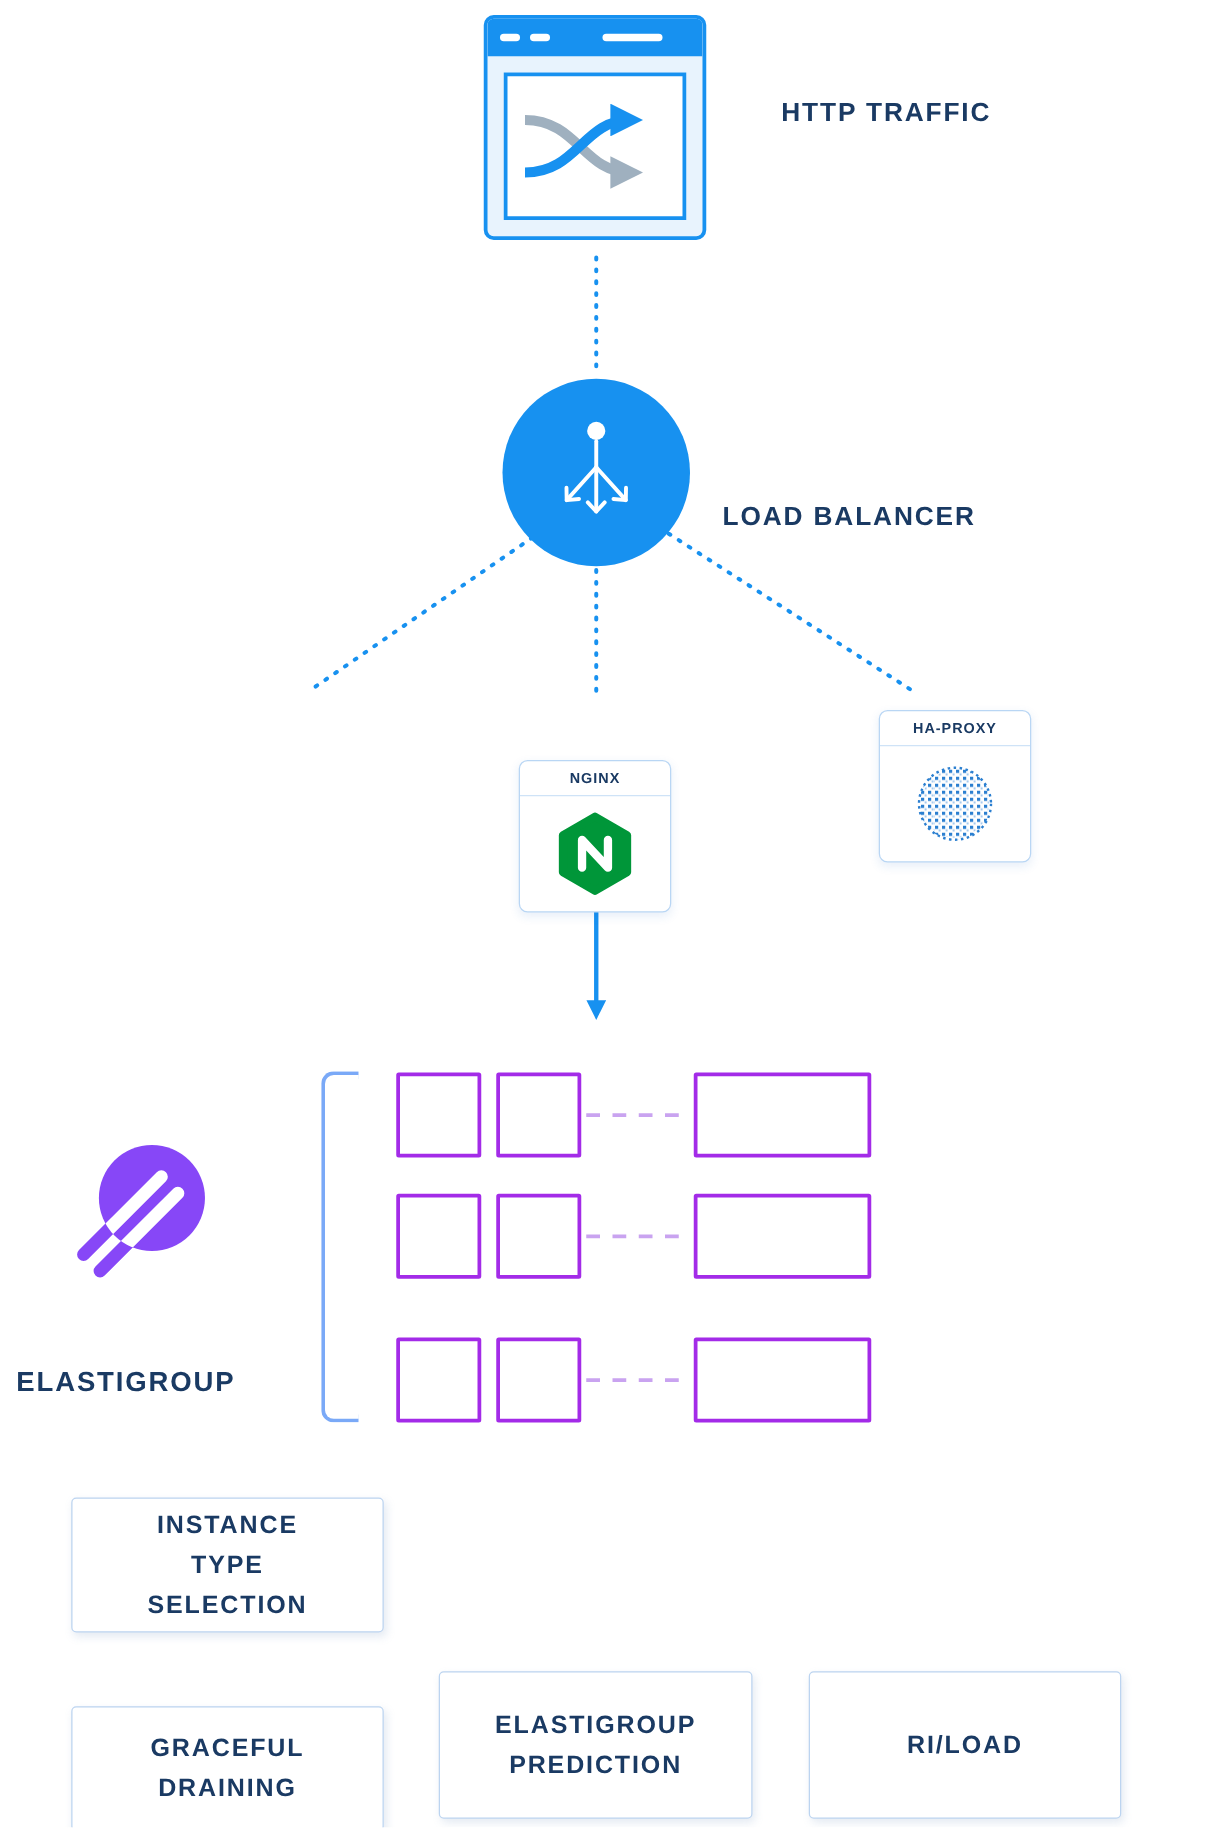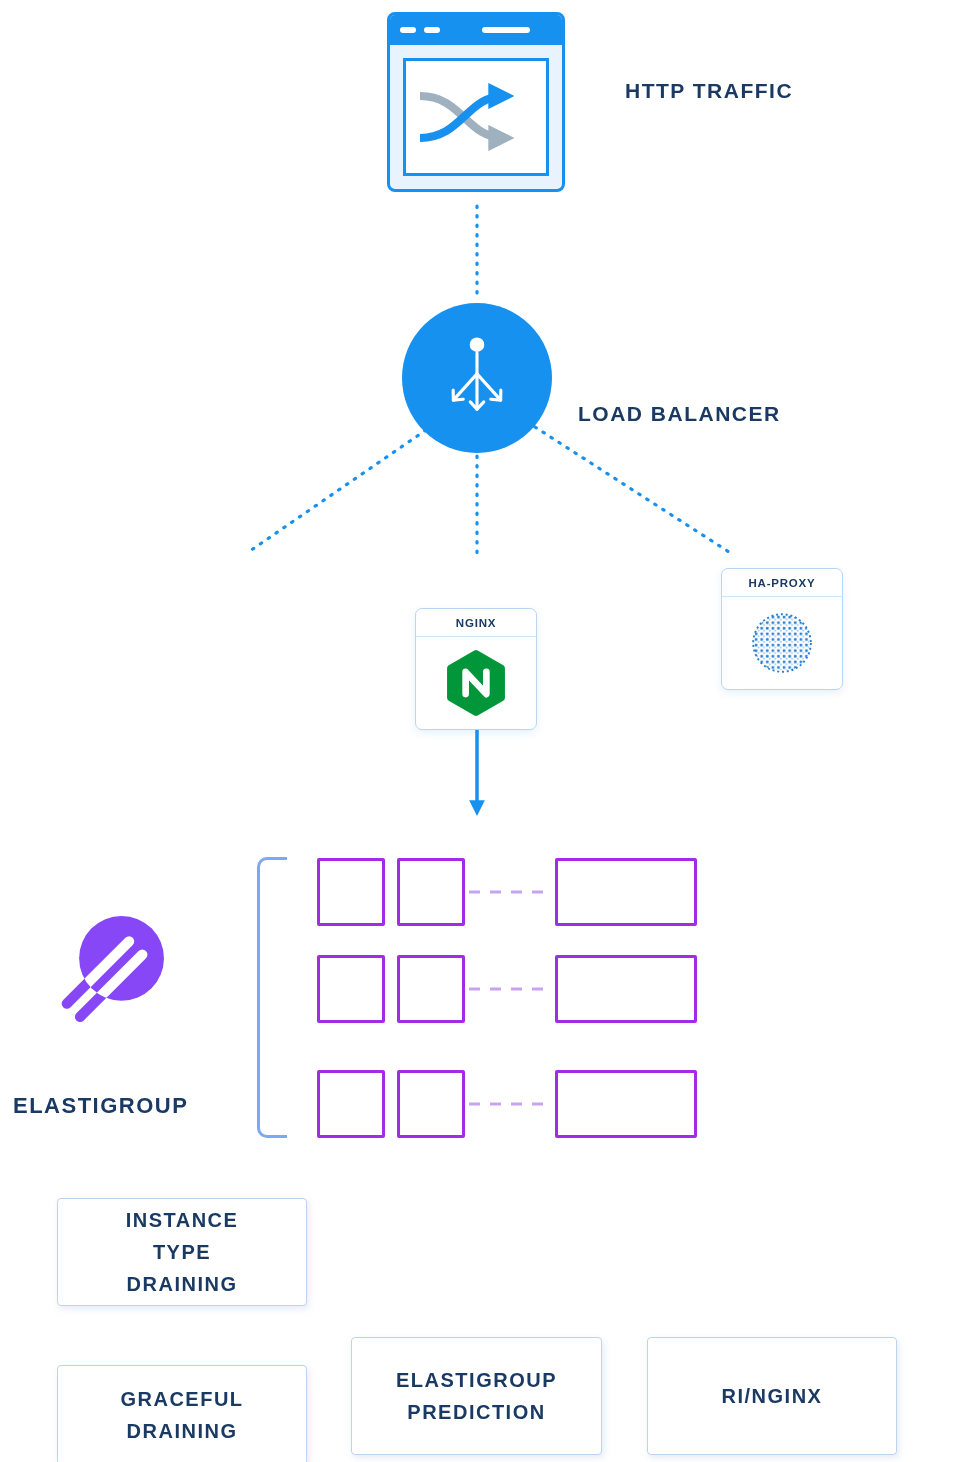--- a/index.html
+++ b/index.html
@@ -53,21 +53,21 @@
   
   .node {
     top: 568px; width: 122px; height: 122px;
     background: #ffffff;
     border: 1.5px solid #b9d6f4; border-radius: 7px;
     box-shadow: 0 3px 8px rgba(40, 110, 200, 0.10);
     display: flex; flex-direction: column;
   }
   .node-alb { left: 170px; }
   .node-nginx { left: 415px; margin-top: 40px; }
-  .node-haproxy { left: 721px; }
+  .node-haproxy { left: 703px; }
   .node-header {
     height: 28px; display: flex; align-items: center; justify-content: center;
     font-size: 11.5px; font-weight: 700; letter-spacing: 0.8px;
     color: #1a3a63; border-bottom: 1.5px solid #cfe3f7;
   }
   .node-body { flex: 1; display: flex; align-items: center; justify-content: center; }
   
   .bracket {
     left: 257px; top: 857px; width: 30px; height: 281px;
     border-left: 3px solid #7aa9f7;
@@ -231,20 +231,20 @@
     <circle cx="78" cy="64" r="45" fill="#8747f7"></circle>
     <g clip-path="url(#egClip)" stroke="#ffffff" stroke-width="11" stroke-linecap="round">
       <path d="M20,112 L86,46" fill="none"></path>
       <path d="M34,126 L100,60" fill="none"></path>
     </g>
   </svg>
   <div class="abs big-label eg-label">ELASTIGROUP</div>
 
   <div class="feature f1">INSTANCE
 TYPE
-DRAINING</div>
+SELECTION</div>
   <div class="feature f4">GRACEFUL
 DRAINING</div>
   <div class="feature f5">ELASTIGROUP
 PREDICTION</div>
-  <div class="feature f6">RI/NGINX</div>
+  <div class="feature f6">RI/LOAD</div>
 
 </div>
 
 </body></html>

